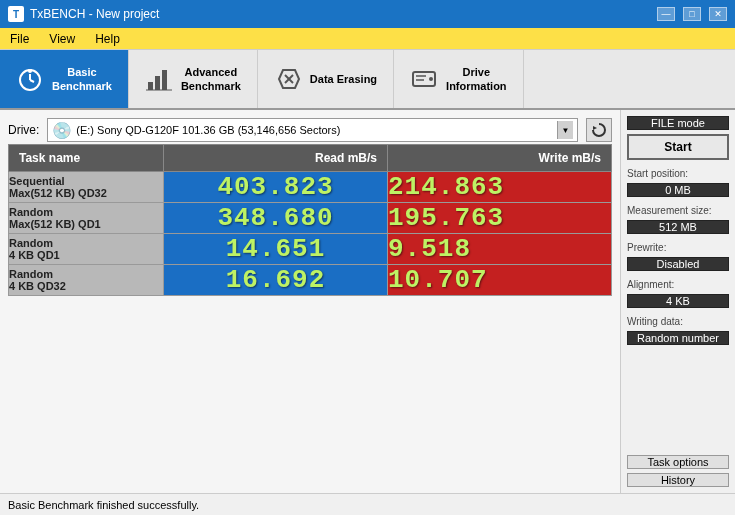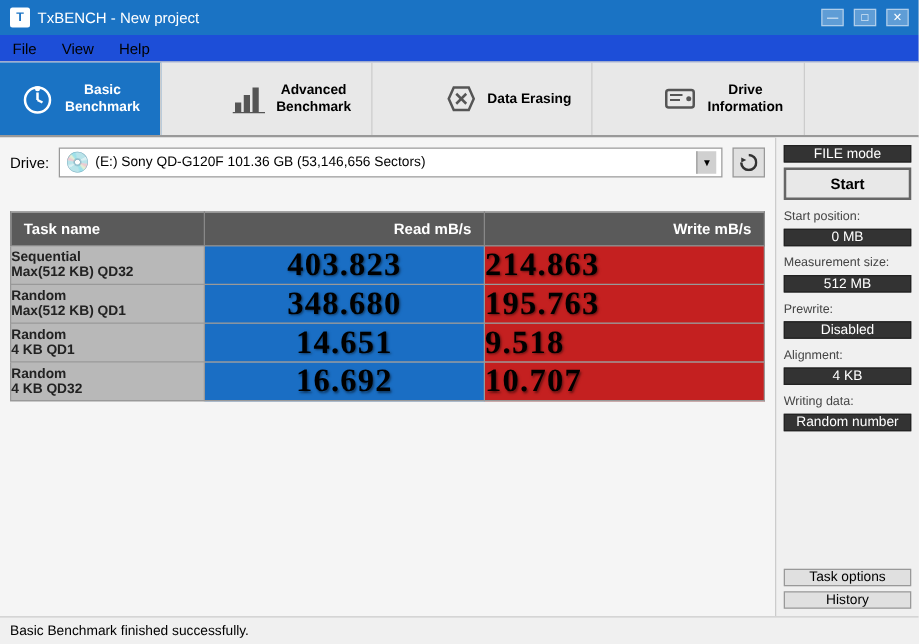--- a/index.html
+++ b/index.html
@@ -47,40 +47,39 @@
       background: rgba(255,255,255,0.3);
       border: 1px solid rgba(255,255,255,0.5);
       cursor: pointer;
       display: flex;
       align-items: center;
       justify-content: center;
       font-size: 9px;
       color: white;
     }
     .menu-bar {
-      background: #1d4ed8;
+      background: #fde047;
       border-bottom: 1px solid #ccc;
       display: flex;
       padding: 2px 4px;
       gap: 8px;
       height: 22px;
       align-items: center;
     }
     .menu-item {
       padding: 2px 6px;
       cursor: pointer;
       font-size: 12px;
     }
     .toolbar {
       background: #e8e8e8;
       border-bottom: 2px solid #999;
       display: flex;
       height: 60px;
       align-items: stretch;
-      gap: 40px;
     }
     .toolbar-btn {
       display: flex;
       align-items: center;
       padding: 6px 16px;
       cursor: pointer;
       border-right: 1px solid #ccc;
       gap: 8px;
       min-width: 110px;
     }
@@ -108,21 +107,21 @@
       background: #f5f5f5;
     }
     .main-panel {
       flex: 1;
       padding: 8px;
     }
     .drive-row {
       display: flex;
       align-items: center;
       gap: 8px;
-      margin-bottom: 27px;
+      margin-bottom: 2px;
     }
     .drive-label {
       font-size: 12px;
       font-weight: normal;
     }
     .drive-select {
       flex: 1;
       height: 24px;
       border: 1px solid #999;
       background: white;
@@ -195,26 +194,26 @@
       background: #1a6ec4;
       text-align: center;
       padding: 6px;
     }
     .write-cell {
       background: #c42020;
       padding: 6px;
       margin-top: 12px;
     }
     .bench-value {
-      color: #000000;
+      color: #bef264;
       font-size: 26px;
       font-weight: bold;
       letter-spacing: 1px;
       text-shadow: 1px 1px 2px rgba(0,0,0,0.5);
-      font-family: Liberation Serif, serif;
+      font-family: Liberation Mono, monospace;
     }
     .right-panel {
       width: 115px;
       background: #f0f0f0;
       border-left: 1px solid #ccc;
       padding: 6px;
       display: flex;
       flex-direction: column;
       gap: 4px;
     }

